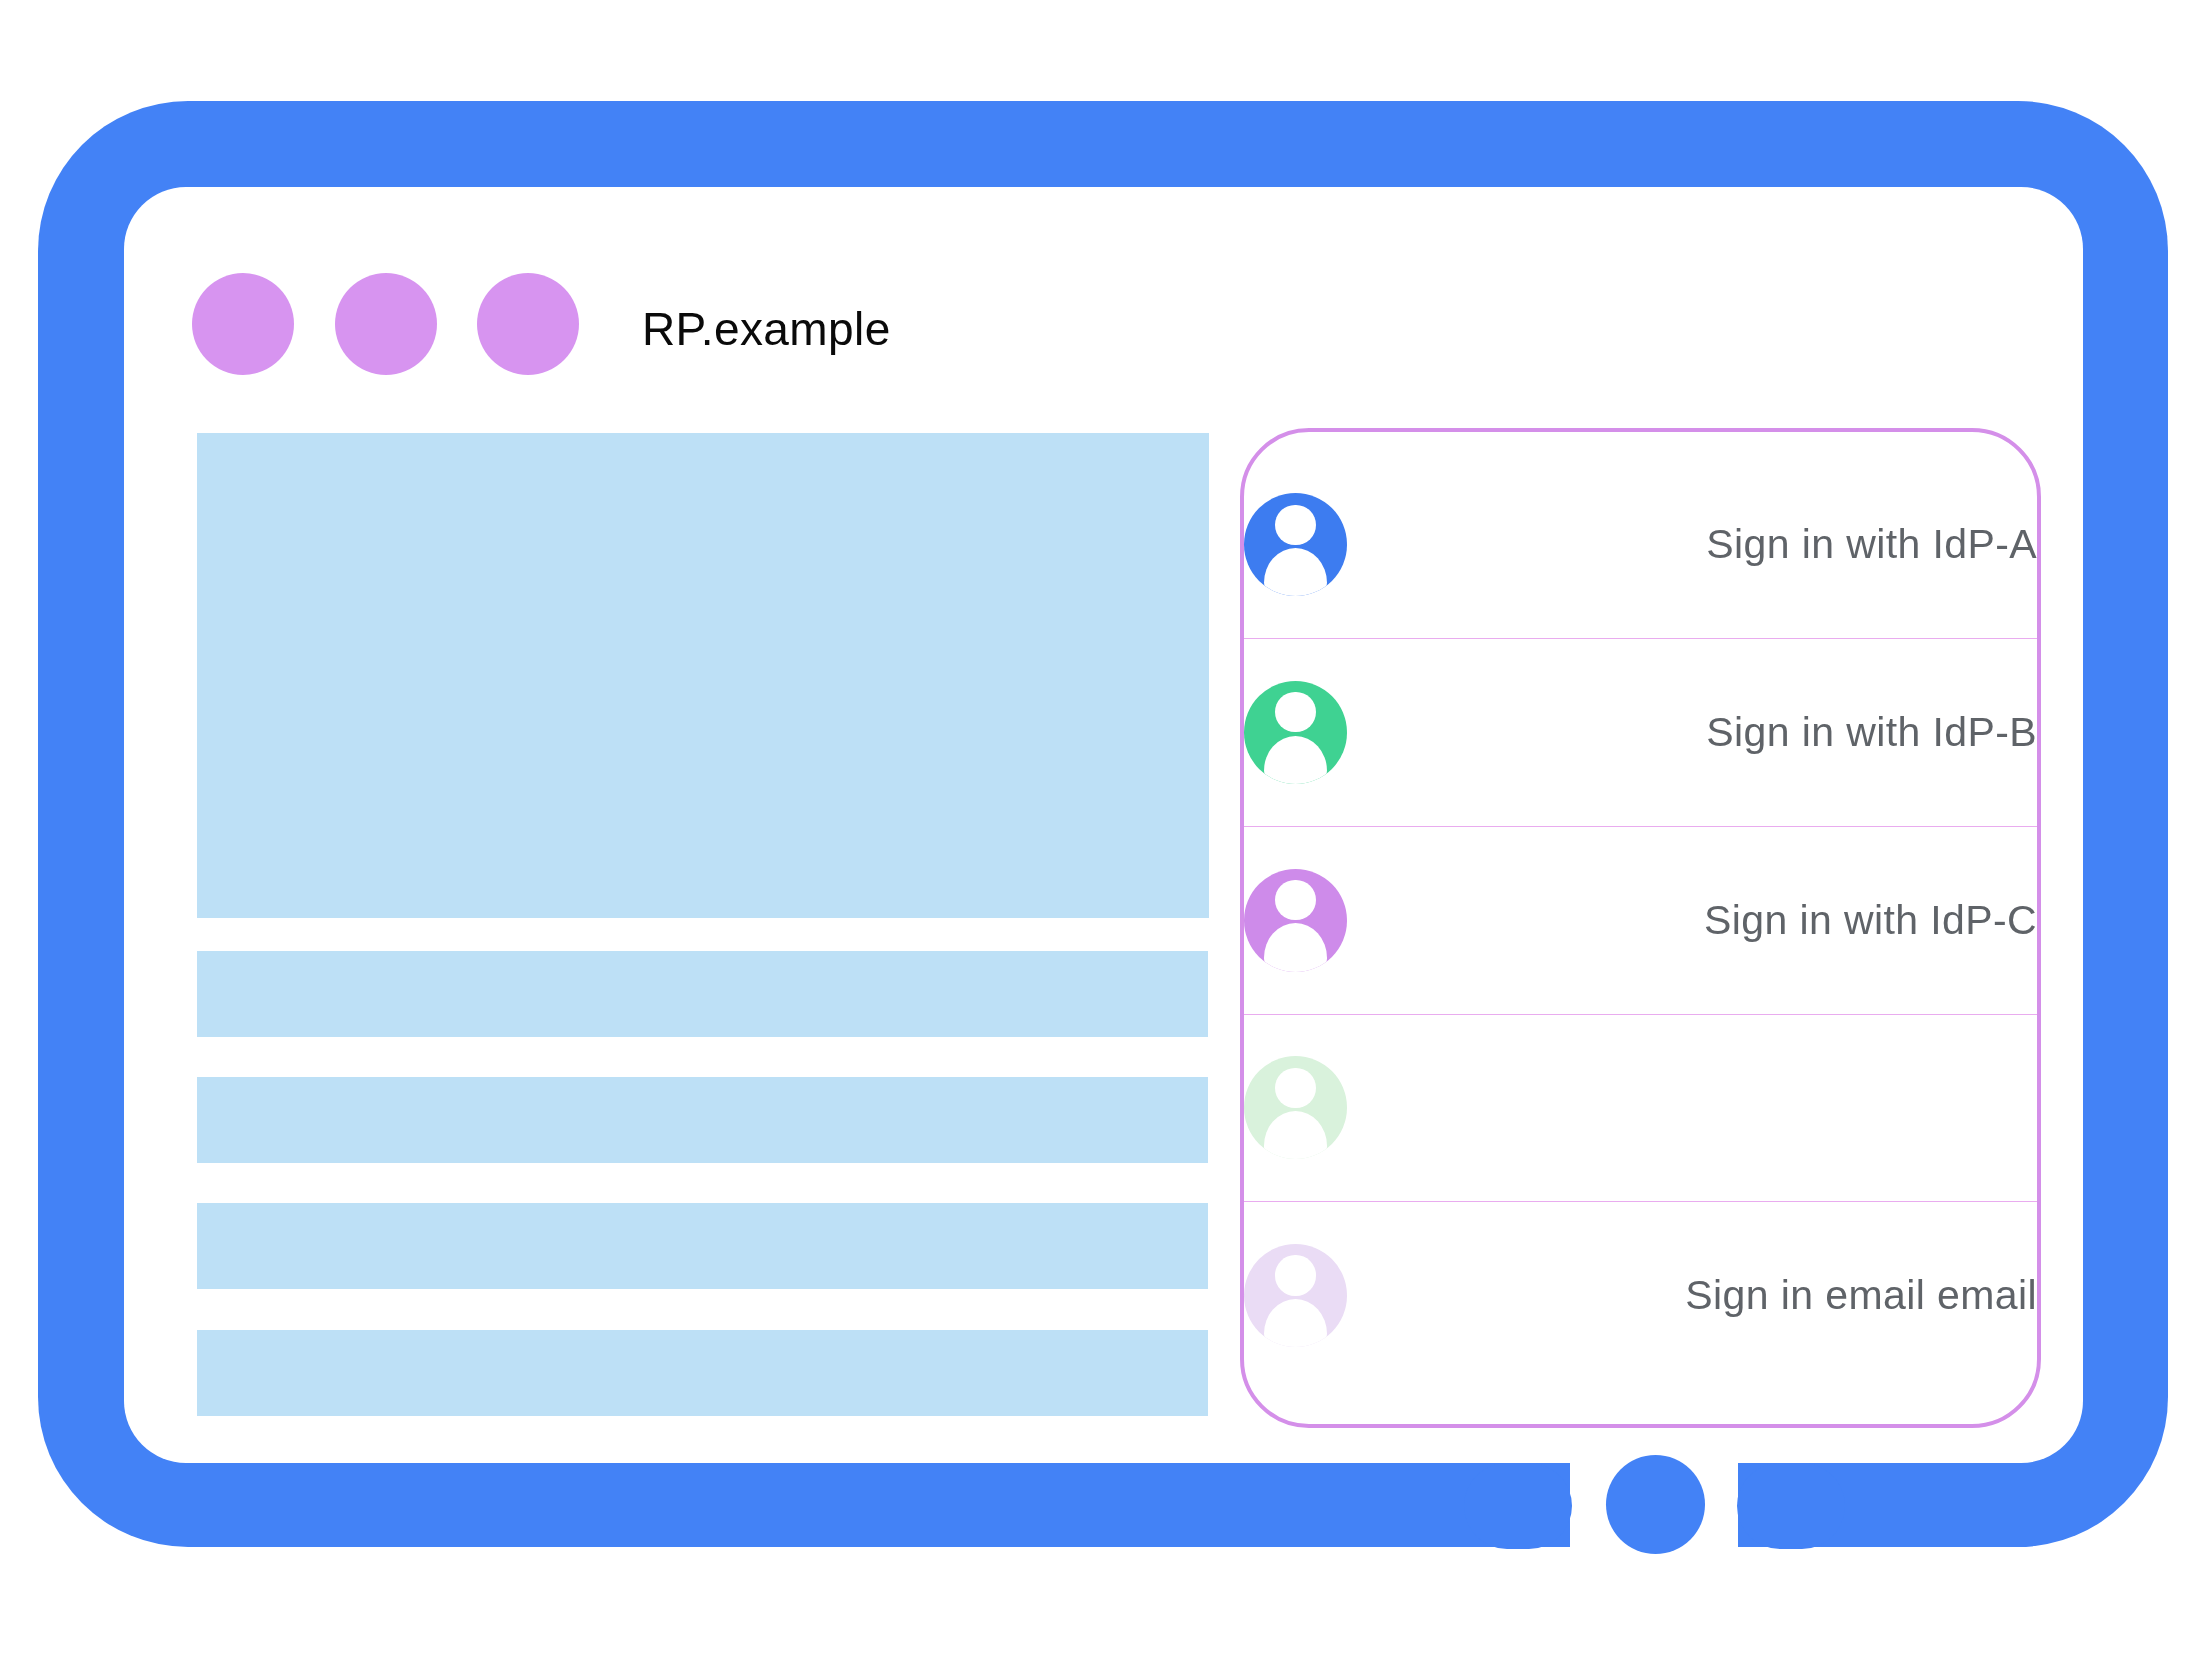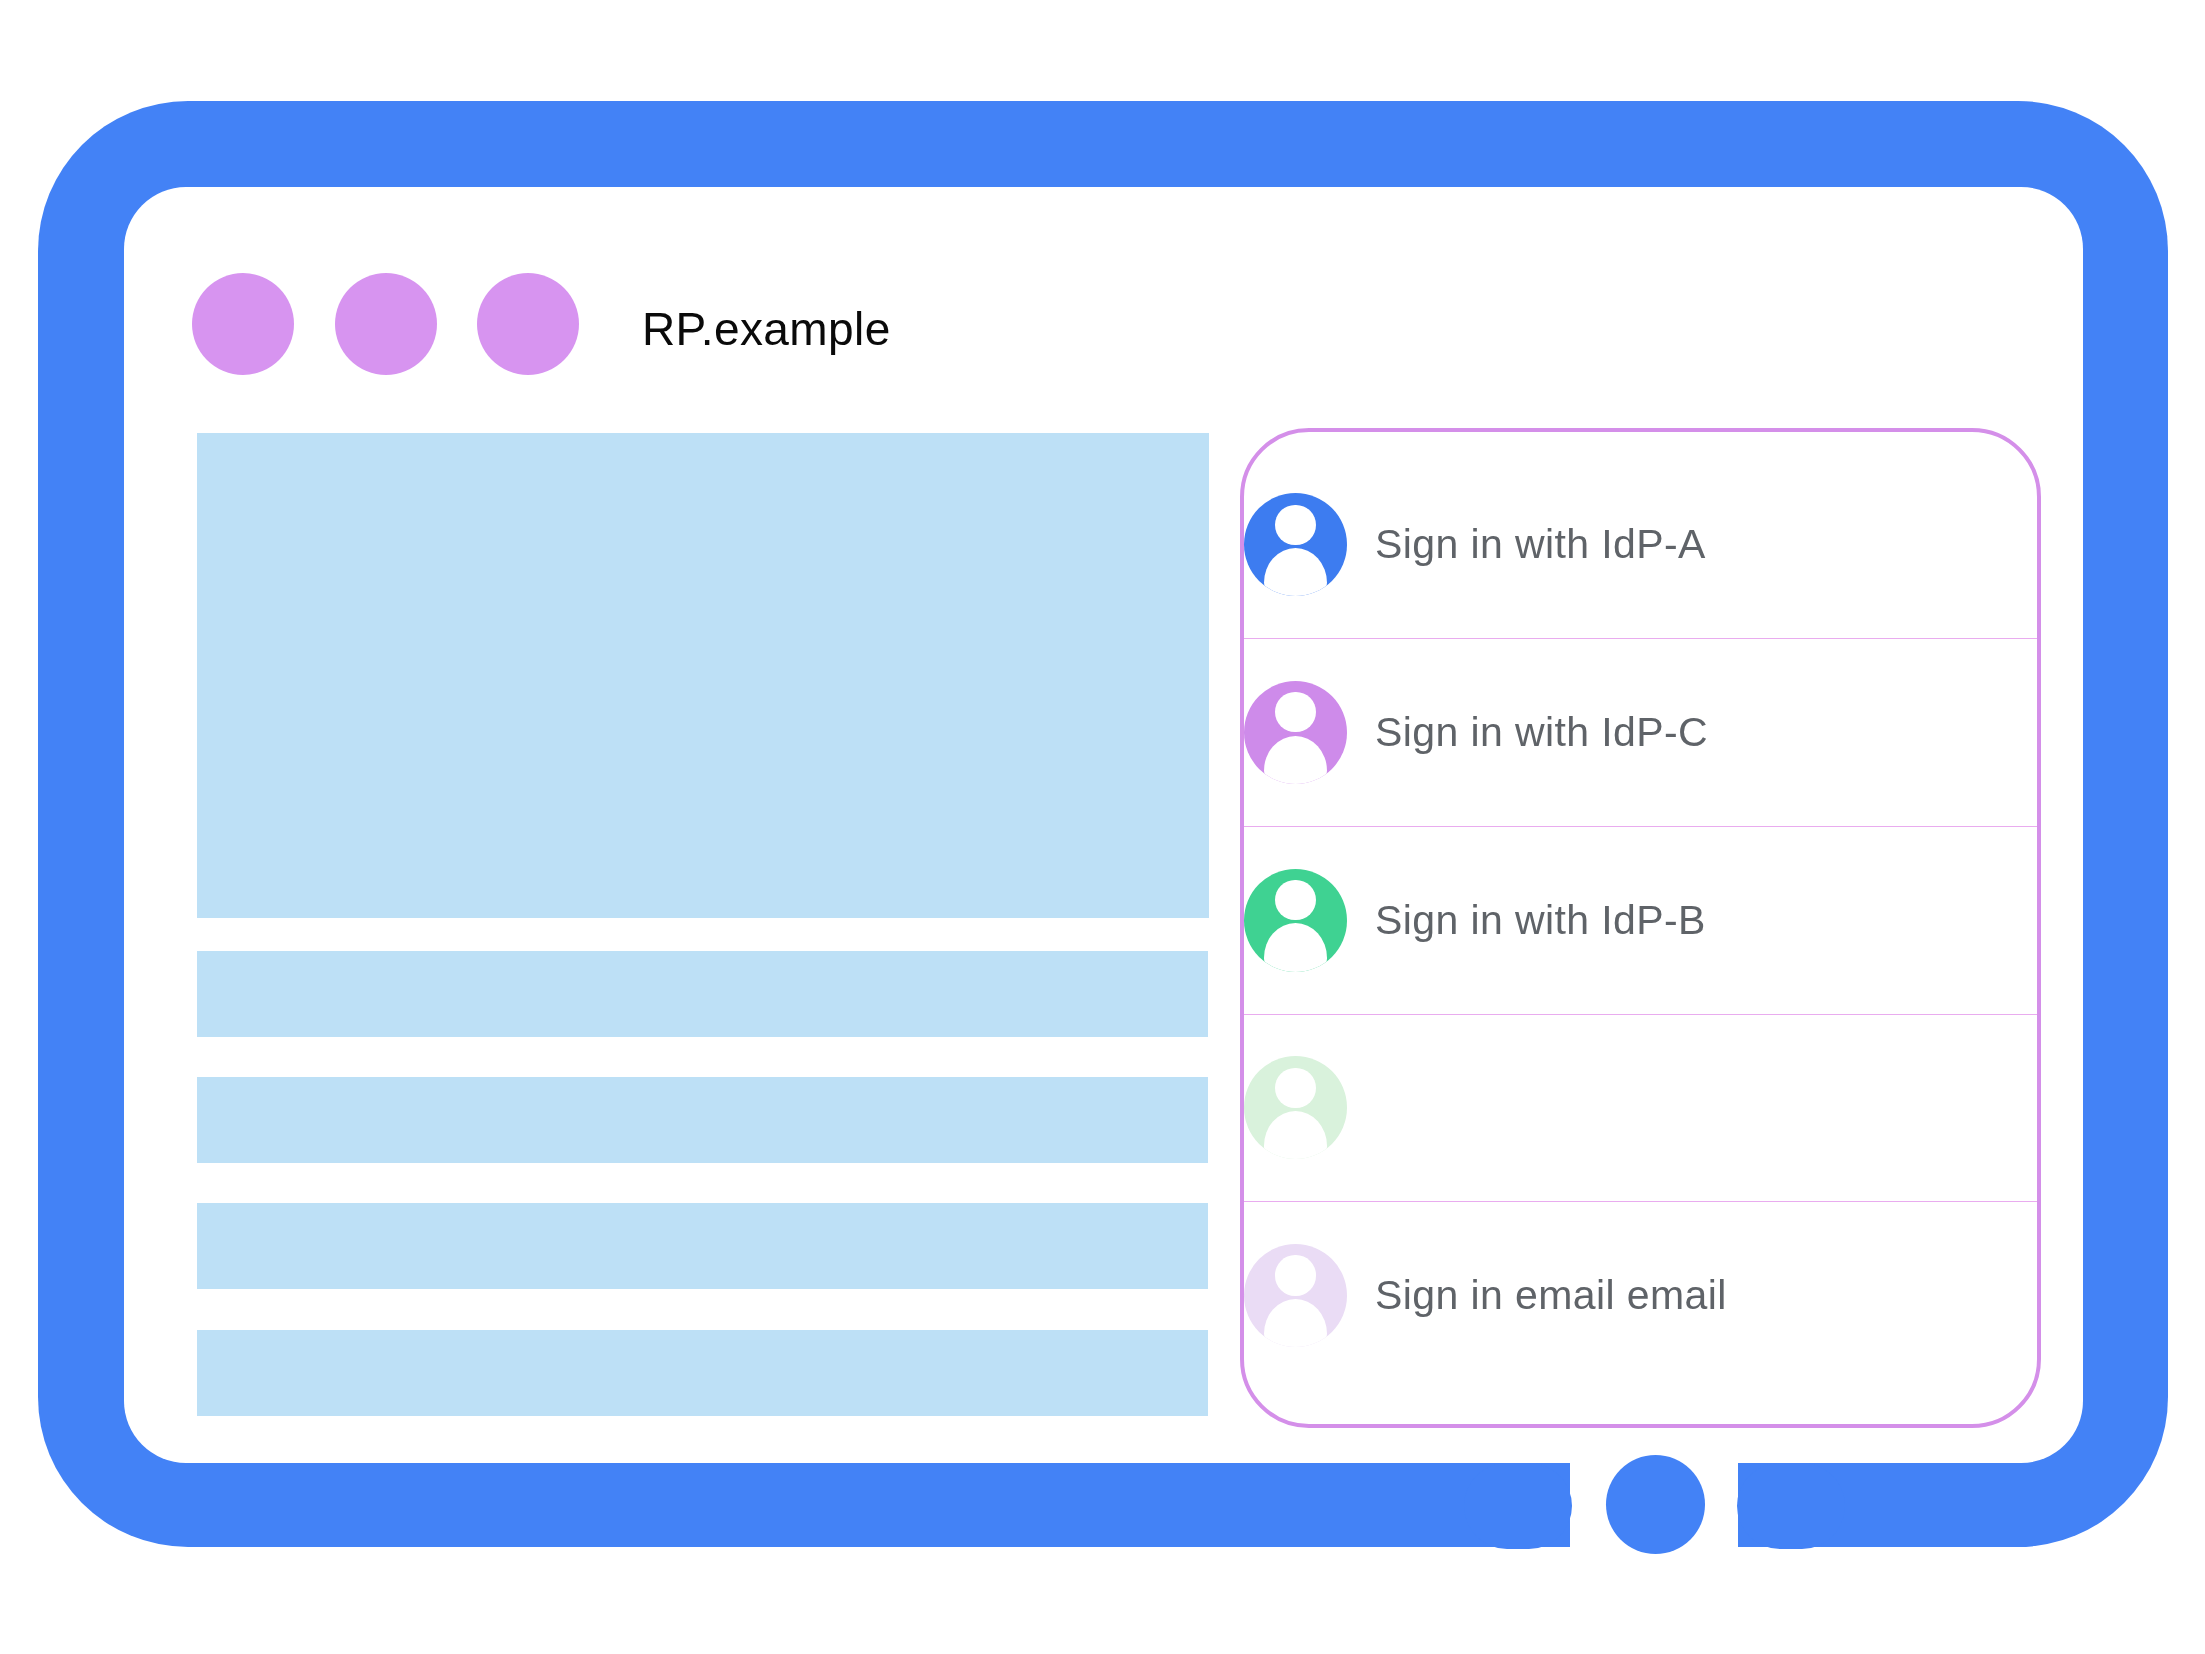--- a/index.html
+++ b/index.html
@@ -29,21 +29,21 @@
   
   .ph{background:var(--placeholder_blue);}
   .ph-hero{left:197px;top:433px;width:1012px;height:485px;}
   .ph-line{left:197px;width:1011px;height:86px;}
 
   
   .panel{left:1240px;top:428px;width:801px;height:1000px;box-sizing:border-box;
          border:4.4px solid var(--panel_border);border-radius:69px;background:#ffffff;}
   .rows{display:flex;flex-direction:column;height:100%;box-sizing:border-box;
         padding:19.4px 0 35px 0;}
-  .row{flex:1;display:flex;align-items:center;min-height:0;}
+  .row{flex:1;display:flex;align-items:center;min-height:0;justify-content:space-between;}
   .row:not(:last-child){border-bottom:1.8px solid var(--divider);}
   .avatar{width:103px;height:103px;border-radius:50%;overflow:hidden;
           position:relative;flex:0 0 auto;}
   .avatar .head{position:absolute;left:30.5%;top:11%;width:39%;height:39%;
                 border-radius:50%;background:#ffffff;}
   .avatar .body{position:absolute;left:19%;top:53%;width:62%;height:55%;
                 background:#ffffff;
                 border-radius:50% 50% 45% 45% / 62% 62% 38% 38%;}
   .label{margin-left:28px;font-size:41px;font-weight:500;
          color:var(--label_text);letter-spacing:0.4px;white-space:nowrap;}
@@ -73,33 +73,33 @@
   <div class="rows">
   <div class="row">
     <div class="avatar" style="background-color: rgb(61, 124, 240);">
       <div class="head"></div>
       <div class="body"></div>
     </div>
     <div class="label">Sign in with IdP-A</div>
   </div>
 
   <div class="row">
+    <div class="avatar" style="background-color: rgb(63, 210, 146);">
+      <div class="head"></div>
+      <div class="body"></div>
+    </div>
+    <div class="label">Sign in with IdP-B</div>
+  </div>
+
+  <div class="row">
     <div class="avatar" style="background-color: rgb(206, 139, 234);">
       <div class="head"></div>
       <div class="body"></div>
     </div>
     <div class="label">Sign in with IdP-C</div>
-  </div>
-
-  <div class="row">
-    <div class="avatar" style="background-color: rgb(63, 210, 146);">
-      <div class="head"></div>
-      <div class="body"></div>
-    </div>
-    <div class="label">Sign in with IdP-B</div>
   </div>
 
 
   <div class="row">
     <div class="avatar" style="background-color: rgb(217, 242, 220);">
       <div class="head"></div>
       <div class="body"></div>
     </div>
   </div>
 

